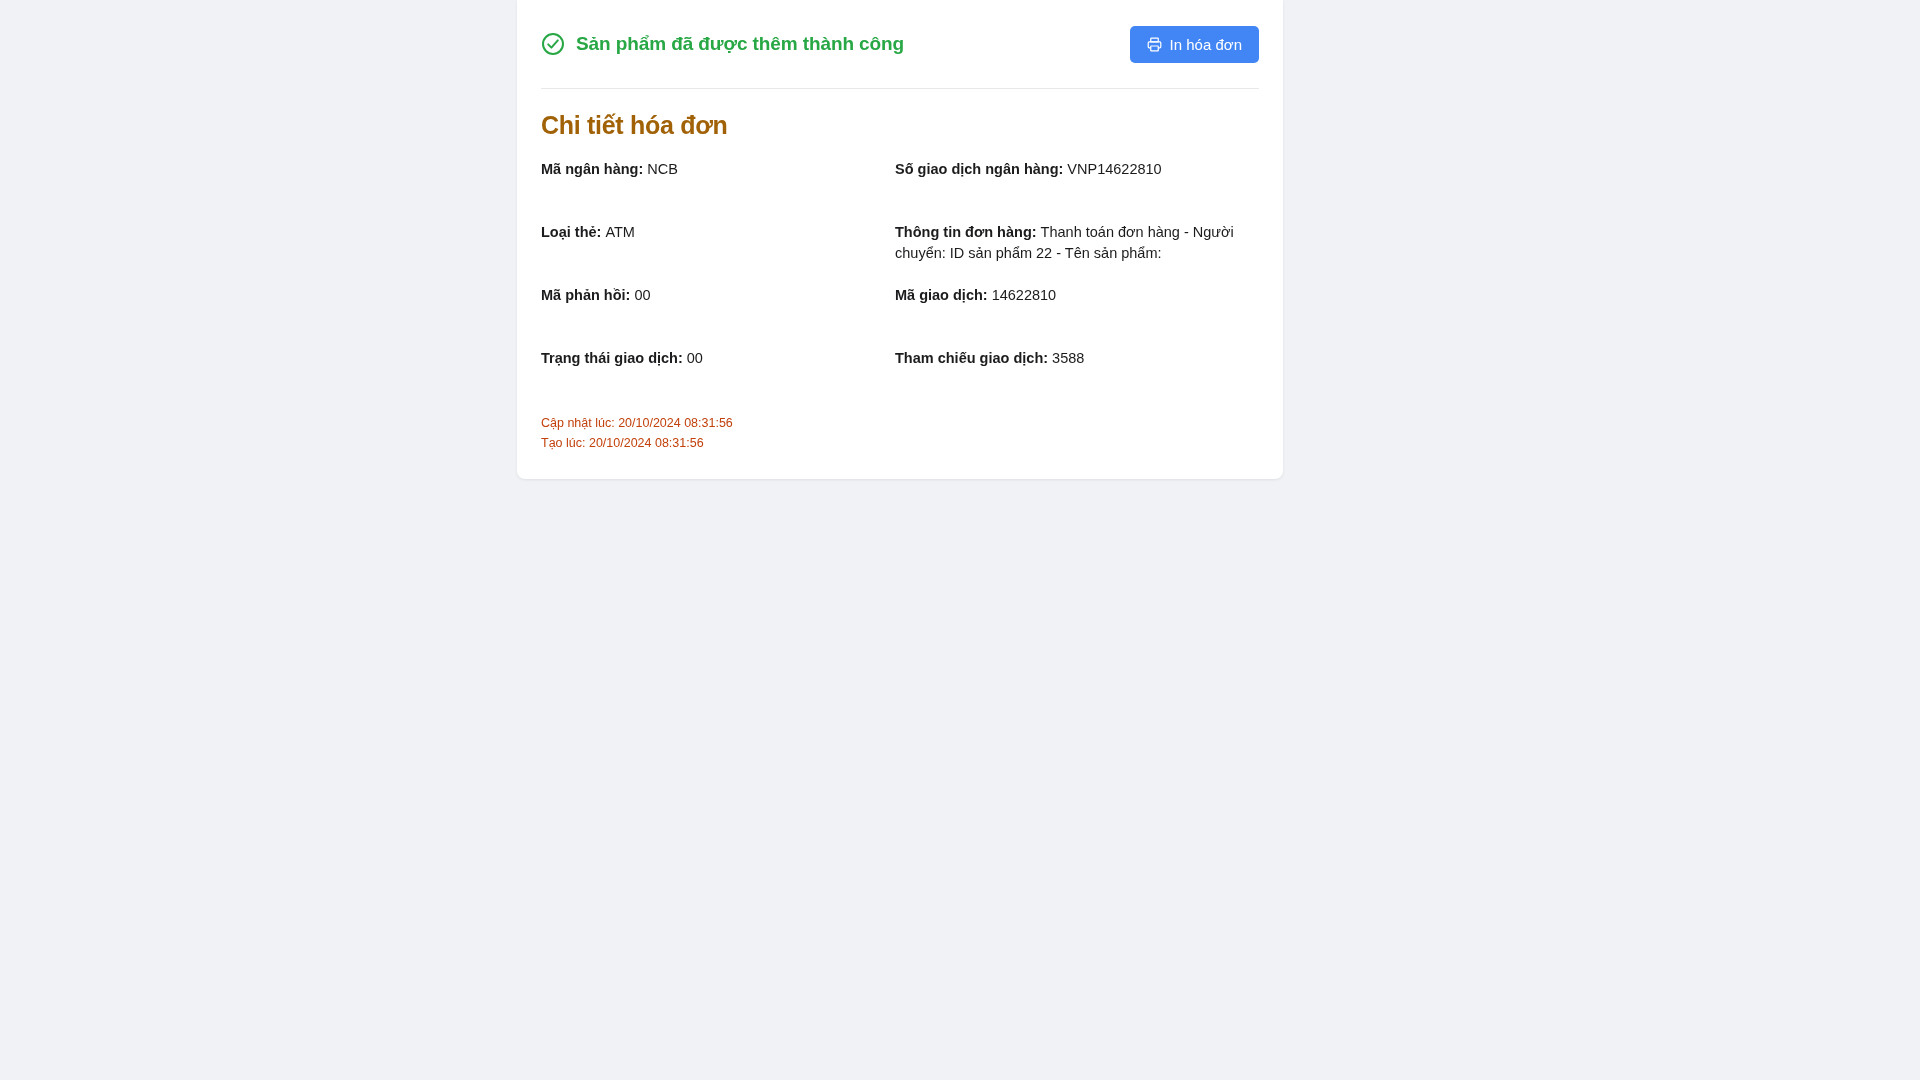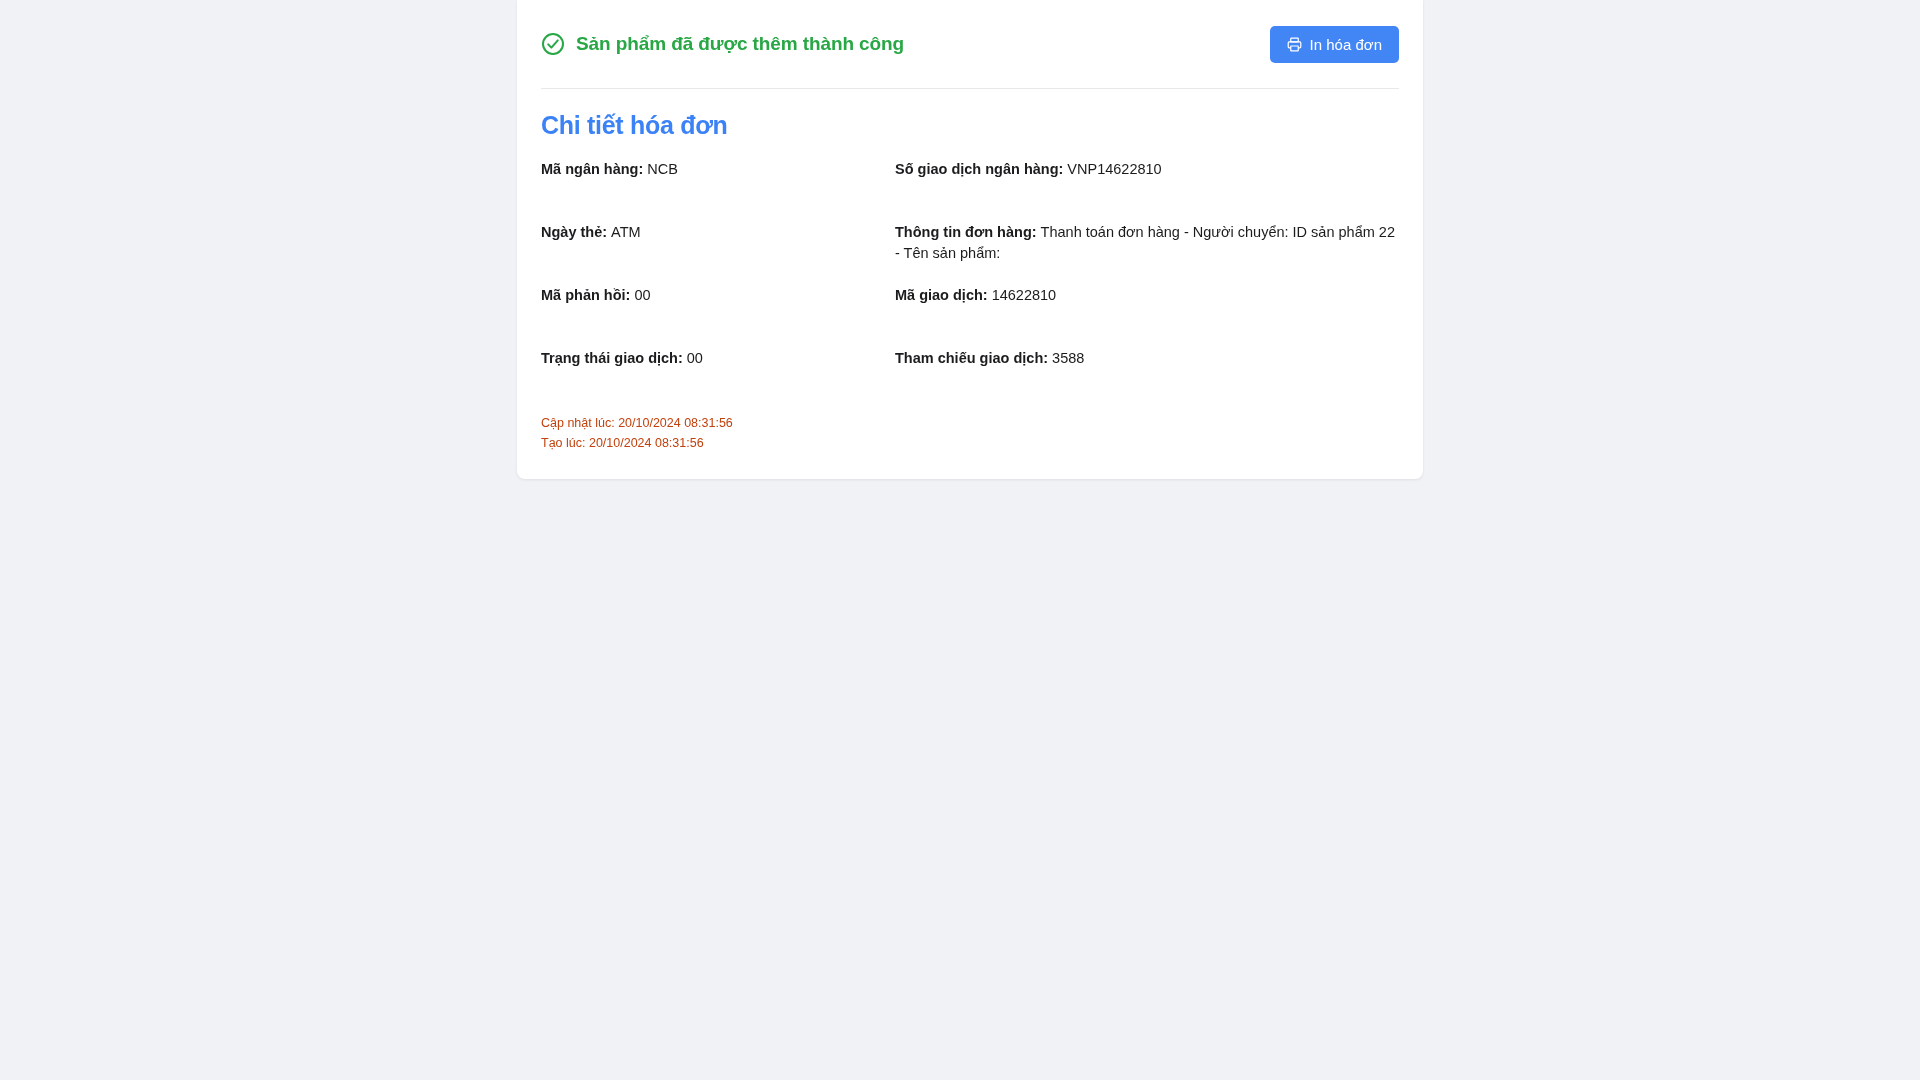--- a/index.html
+++ b/index.html
@@ -16,21 +16,21 @@
     width: 1920px;
     height: 1080px;
     position: relative;
     overflow: hidden;
   }
 
   .card {
     position: absolute;
     left: 517px;
     top: 0px;
-    width: 906px;
+    width: 766px;
     background: #ffffff;
     border-bottom-left-radius: 8px;
     border-bottom-right-radius: 8px;
     box-shadow: 0 1px 3px rgba(0,0,0,0.08);
     padding: 0 24px 26px 24px;
     box-sizing: border-box;
   }
 
   .card-header {
     display: flex;
@@ -82,21 +82,21 @@
   }
 
   .divider {
     border-top: 1px solid #e8e8e8;
     margin: 0 0 0 0;
   }
 
   .section-title {
     font-size: 25px;
     font-weight: 700;
-    color: #3b82f6;
+    color: #a16207;
     margin: 22px 0 0 0;
     letter-spacing: -0.3px;
   }
 
   .details-grid {
     display: grid;
     grid-template-columns: 354px 1fr;
     column-gap: 0px;
     row-gap: 0px;
     margin-top: 19px;
@@ -175,21 +175,21 @@
     <div class="details-grid">
 
       <div class="detail-row r1">
         <span class="detail-label">Mã ngân hàng:</span><span class="detail-value">NCB</span>
       </div>
 
       <div class="detail-row r2">
         <span class="detail-label">Số giao dịch ngân hàng:</span><span class="detail-value">VNP14622810</span>
       </div>
       <div class="detail-row r2">
-        <span class="detail-label">Ngày thẻ:</span><span class="detail-value">ATM</span>
+        <span class="detail-label">Loại thẻ:</span><span class="detail-value">ATM</span>
       </div>
 
       <div class="detail-row r3">
         <span class="detail-label">Thông tin đơn hàng:</span><span class="detail-value">Thanh toán đơn hàng - Người chuyển: ID sản phẩm 22 - Tên sản phẩm:</span>
       </div>
 
       <div class="detail-row r4">
         <span class="detail-label">Mã phản hồi:</span><span class="detail-value">00</span>
       </div>
       <div class="detail-row r4">

